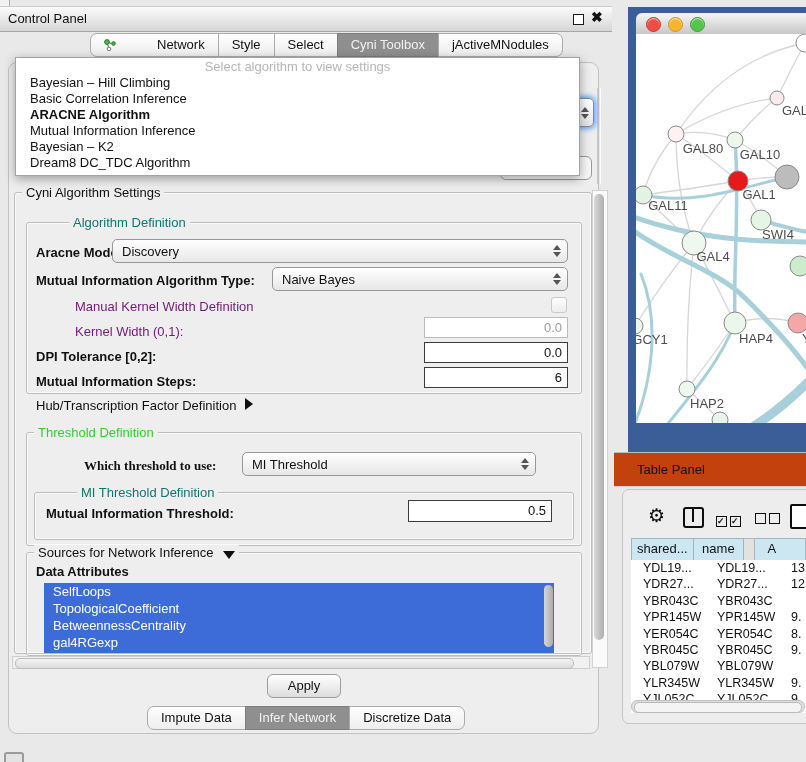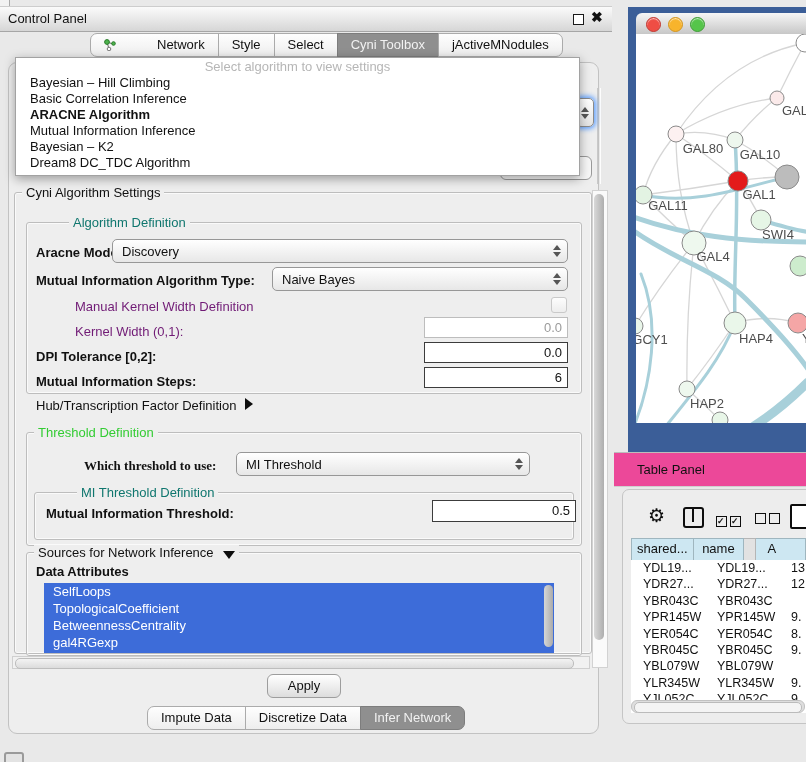--- a/index.html
+++ b/index.html
@@ -81,34 +81,34 @@
   
   .net-frame{left:628px;top:7px;width:178px;height:445px;background:#3b5e98;}
   .net-titlebar{position:absolute;left:8px;top:6px;width:170px;height:21px;border-top-left-radius:6px;
                 background:linear-gradient(#f6f6f6,#c7c7c7);border-bottom:1px solid #8f8f8f;}
   .light{position:absolute;top:3.5px;width:13px;height:13px;border-radius:50%;box-shadow:inset 0 1px 1px rgba(255,255,255,.7);}
   .light.red{left:10px;background:#ef4d44;border:1px solid #c03a33;}
   .light.yellow{left:32px;background:#f8b42c;border:1px solid #d2951f;}
   .light.green{left:54px;background:#55c54a;border:1px solid #3f9c37;}
   .net-content{position:absolute;left:8px;top:27px;width:170px;height:389px;background:#fff;overflow:hidden;}
 
-  .tp-bar{left:614px;top:452px;width:192px;height:33px;background:#ec4899;
+  .tp-bar{left:614px;top:452px;width:192px;height:33px;background:#c2410c;
           border-top:1px solid #bdbdbd;border-bottom:1px solid #cfcfcf;}
   .tp-bar span{position:absolute;left:23px;top:9px;}
   .tp-panel{left:622px;top:489px;width:192px;height:233px;background:#ededed;border:1px solid #c5c5c5;border-radius:7px;}
 
   .gear-icon{position:absolute;left:648px;top:504px;font-size:19px;color:#0d0d0d;}
   .cols-icon{position:absolute;left:683px;top:507px;width:17px;height:17px;border:2px solid #0d0d0d;border-radius:3px;}
   .cols-icon::after{content:"";position:absolute;left:7px;top:0;width:2px;height:13px;background:#0d0d0d;}
   .cb{display:inline-block;width:9px;height:9px;border:1.5px solid #0d0d0d;margin-right:3px;font-size:9px;line-height:9px;font-weight:bold;}
   .cb-group{position:absolute;top:512px;}
   .doc-icon{position:absolute;left:790px;top:504px;width:17px;height:21px;border:2px solid #0d0d0d;border-radius:2px;background:#fff;}
 
   .tbl{position:absolute;left:631px;top:538px;width:175px;height:175px;overflow:hidden;background:#fff;}
-  .tbl-head{position:absolute;left:0;top:0;height:36px;width:100%;display:flex;justify-content:flex-end;}
+  .tbl-head{position:absolute;left:0;top:0;height:36px;width:100%;display:flex;}
   .th{box-sizing:border-box;background:#cde7f2;border:1px solid #9fb6bf;border-left:none;
       text-align:center;line-height:20px;overflow:hidden;white-space:nowrap;}
   .th:first-child{border-left:1px solid #9fb6bf;}
   .th.grayc{background:#e2e2e2;border-color:#b5b5b5;}
   .trow{position:absolute;left:0;width:100%;height:17px;background:#fff;}
   .trow span{position:absolute;white-space:nowrap;font-size:12.5px;top:1px;}
   .tbl-hscroll{position:absolute;left:631px;top:700px;width:174px;height:13px;background:#dedede;
                border:1px solid #c2c2c2;border-radius:6px;box-sizing:border-box;}
   .tbl-hthumb{position:absolute;left:2px;top:1px;width:166px;height:9px;background:#f4f4f4;
               border:1px solid #bbb;border-radius:5px;}
@@ -195,32 +195,32 @@
   <span class="field" style="left:424px;top:367px;width:144px;">6</span>
 
   <span class="lbl" style="left:36px;top:398px;">
     <span>Hub/Transcription Factor Definition</span><span class="right-tri"></span>
   </span>
 
   <div class="groupbox" style="left:26px;top:432px;width:554px;height:112px;"></div>
   <span class="grouptitle t-green" style="left:34px;top:425px;">Threshold Definition</span>
 
   <span class="lbl bold" style="left:84px;top:458px;font-family:Liberation Serif, serif;">Which threshold to use:</span>
-  <div class="combo" style="left:236px;top:452px;width:294px;">
+  <div class="combo" style="left:242px;top:452px;width:294px;">
     <span class="val">MI Threshold</span>
     <span class="arrows">
         <span class="tri-up"></span>
         <span class="tri-dn"></span>
       </span>
   </div>
 
   <div class="groupbox" style="left:34px;top:492px;width:538px;height:46px;"></div>
   <span class="grouptitle t-blue" style="left:42px;top:485px;">MI Threshold Definition</span>
   <span class="lbl bold" style="left:46px;top:506px;">Mutual Information Threshold:</span>
-  <span class="field" style="left:432px;top:500px;width:144px;height:22px;">0.5</span>
+  <span class="field" style="left:408px;top:500px;width:144px;height:22px;">0.5</span>
 
   <div class="groupbox" style="left:26px;top:552px;width:554px;height:102px;"></div>
   <span class="grouptitle" style="left:34px;top:545px;">
     <span>Sources for Network Inference</span>
       <span class="down-tri"></span>
   </span>
   <span class="lbl bold" style="left:36px;top:564px;">Data Attributes</span>
 
   <div class="listbox" id="attr-list">
 
@@ -238,25 +238,25 @@
       <div class="hthumb"></div>
     </div>
 
   <div class="abs apply-btn">Apply</div>
 
   <div class="abs" style="left:147px;top:706px;">
     <span class="seg-row" id="bottom-tabs">
         <span class="seg">
           <span>Impute Data</span>
         </span>
-        <span class="seg">
-          <span>Discretize Data</span>
-        </span>
         <span class="seg sel">
           <span>Infer Network</span>
+        </span>
+        <span class="seg">
+          <span>Discretize Data</span>
         </span>
       </span>
   </div>
 
   <div class="abs etch"></div>
   <div class="abs ctrl-frag"></div>
   <div class="abs combo-frag">
     <span class="tri-up"></span>
       <span class="tri-dn"></span>
   </div>

